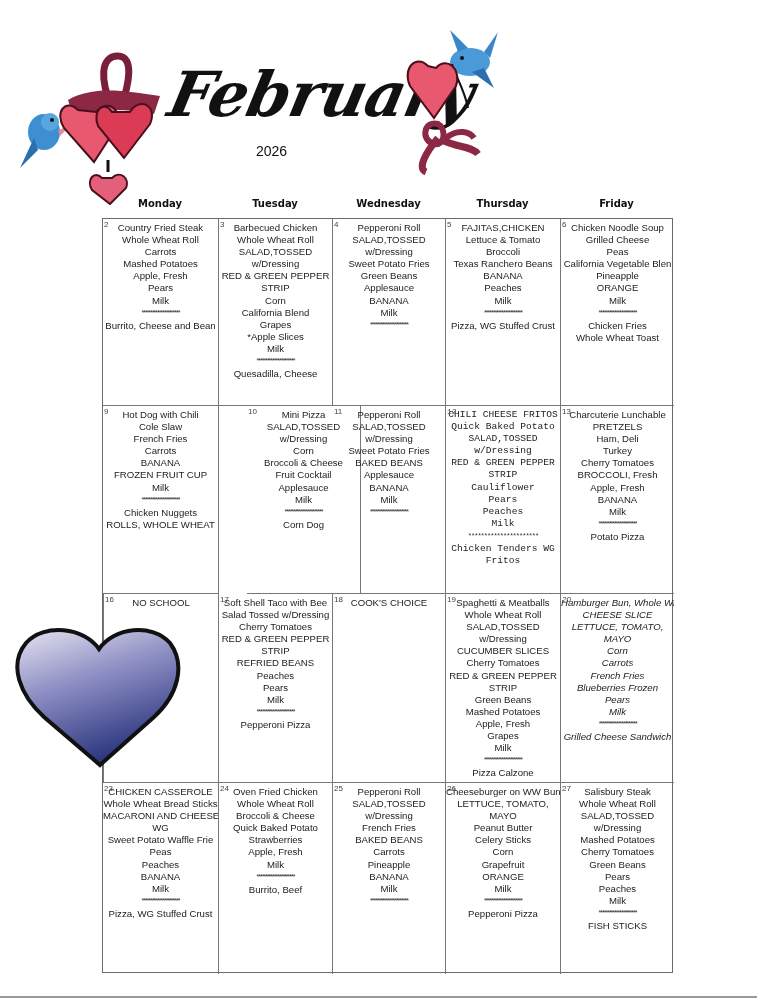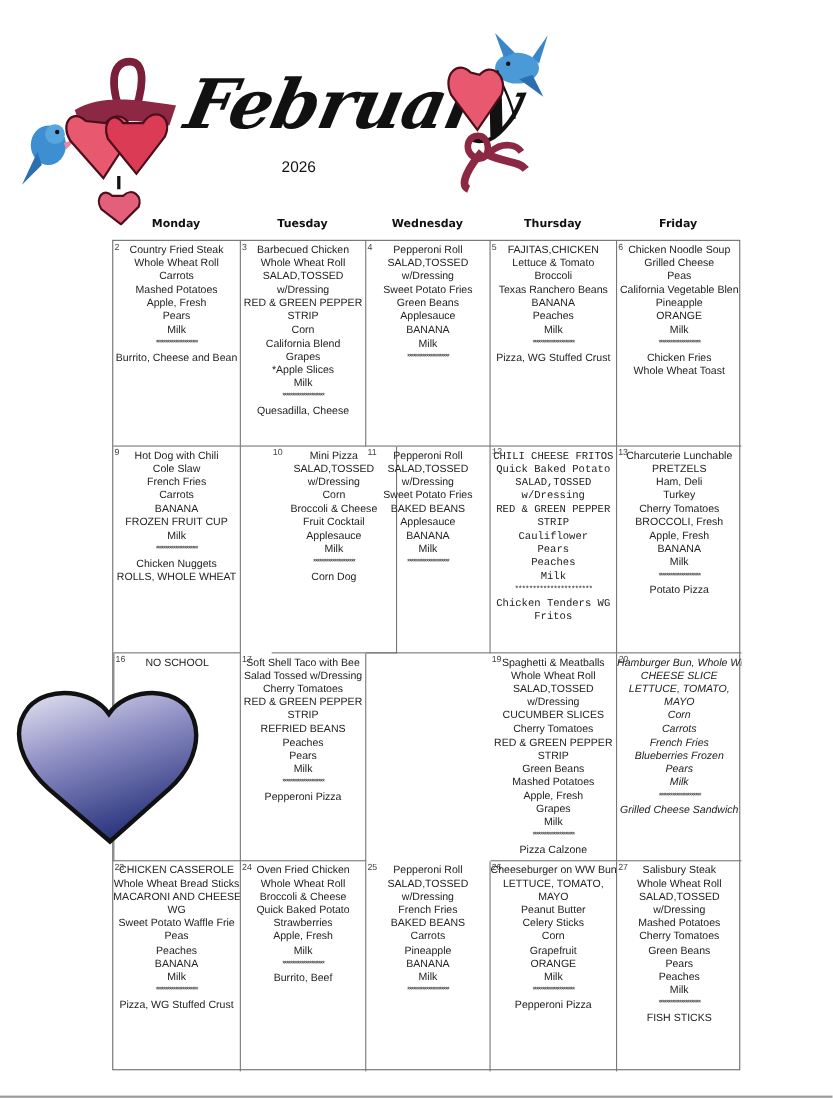--- a/index.html
+++ b/index.html
@@ -215,20 +215,24 @@
       <span class="item">Cherry Tomatoes</span>
       <span class="item">RED &amp; GREEN PEPPER</span>
       <span class="item">STRIP</span>
       <span class="item">REFRIED BEANS</span>
       <span class="item">Peaches</span>
       <span class="item">Pears</span>
       <span class="item">Milk</span>
       <span class="sep">**********************</span>
       <span class="item">Pepperoni Pizza</span>
     </div>
+    <div class="cell" style="left: 230px; top: 375px; width: 113px; height: 189px;">
+      <span class="daynum">18</span>
+      <span class="item">COOK'S CHOICE</span>
+    </div>
     <div class="cell" style="left: 343px; top: 375px; width: 115px; height: 189px;">
       <span class="daynum">19</span>
       <span class="item">Spaghetti &amp; Meatballs</span>
       <span class="item">Whole Wheat Roll</span>
       <span class="item">SALAD,TOSSED</span>
       <span class="item">w/Dressing</span>
       <span class="item">CUCUMBER SLICES</span>
       <span class="item">Cherry Tomatoes</span>
       <span class="item">RED &amp; GREEN PEPPER</span>
       <span class="item">STRIP</span>

